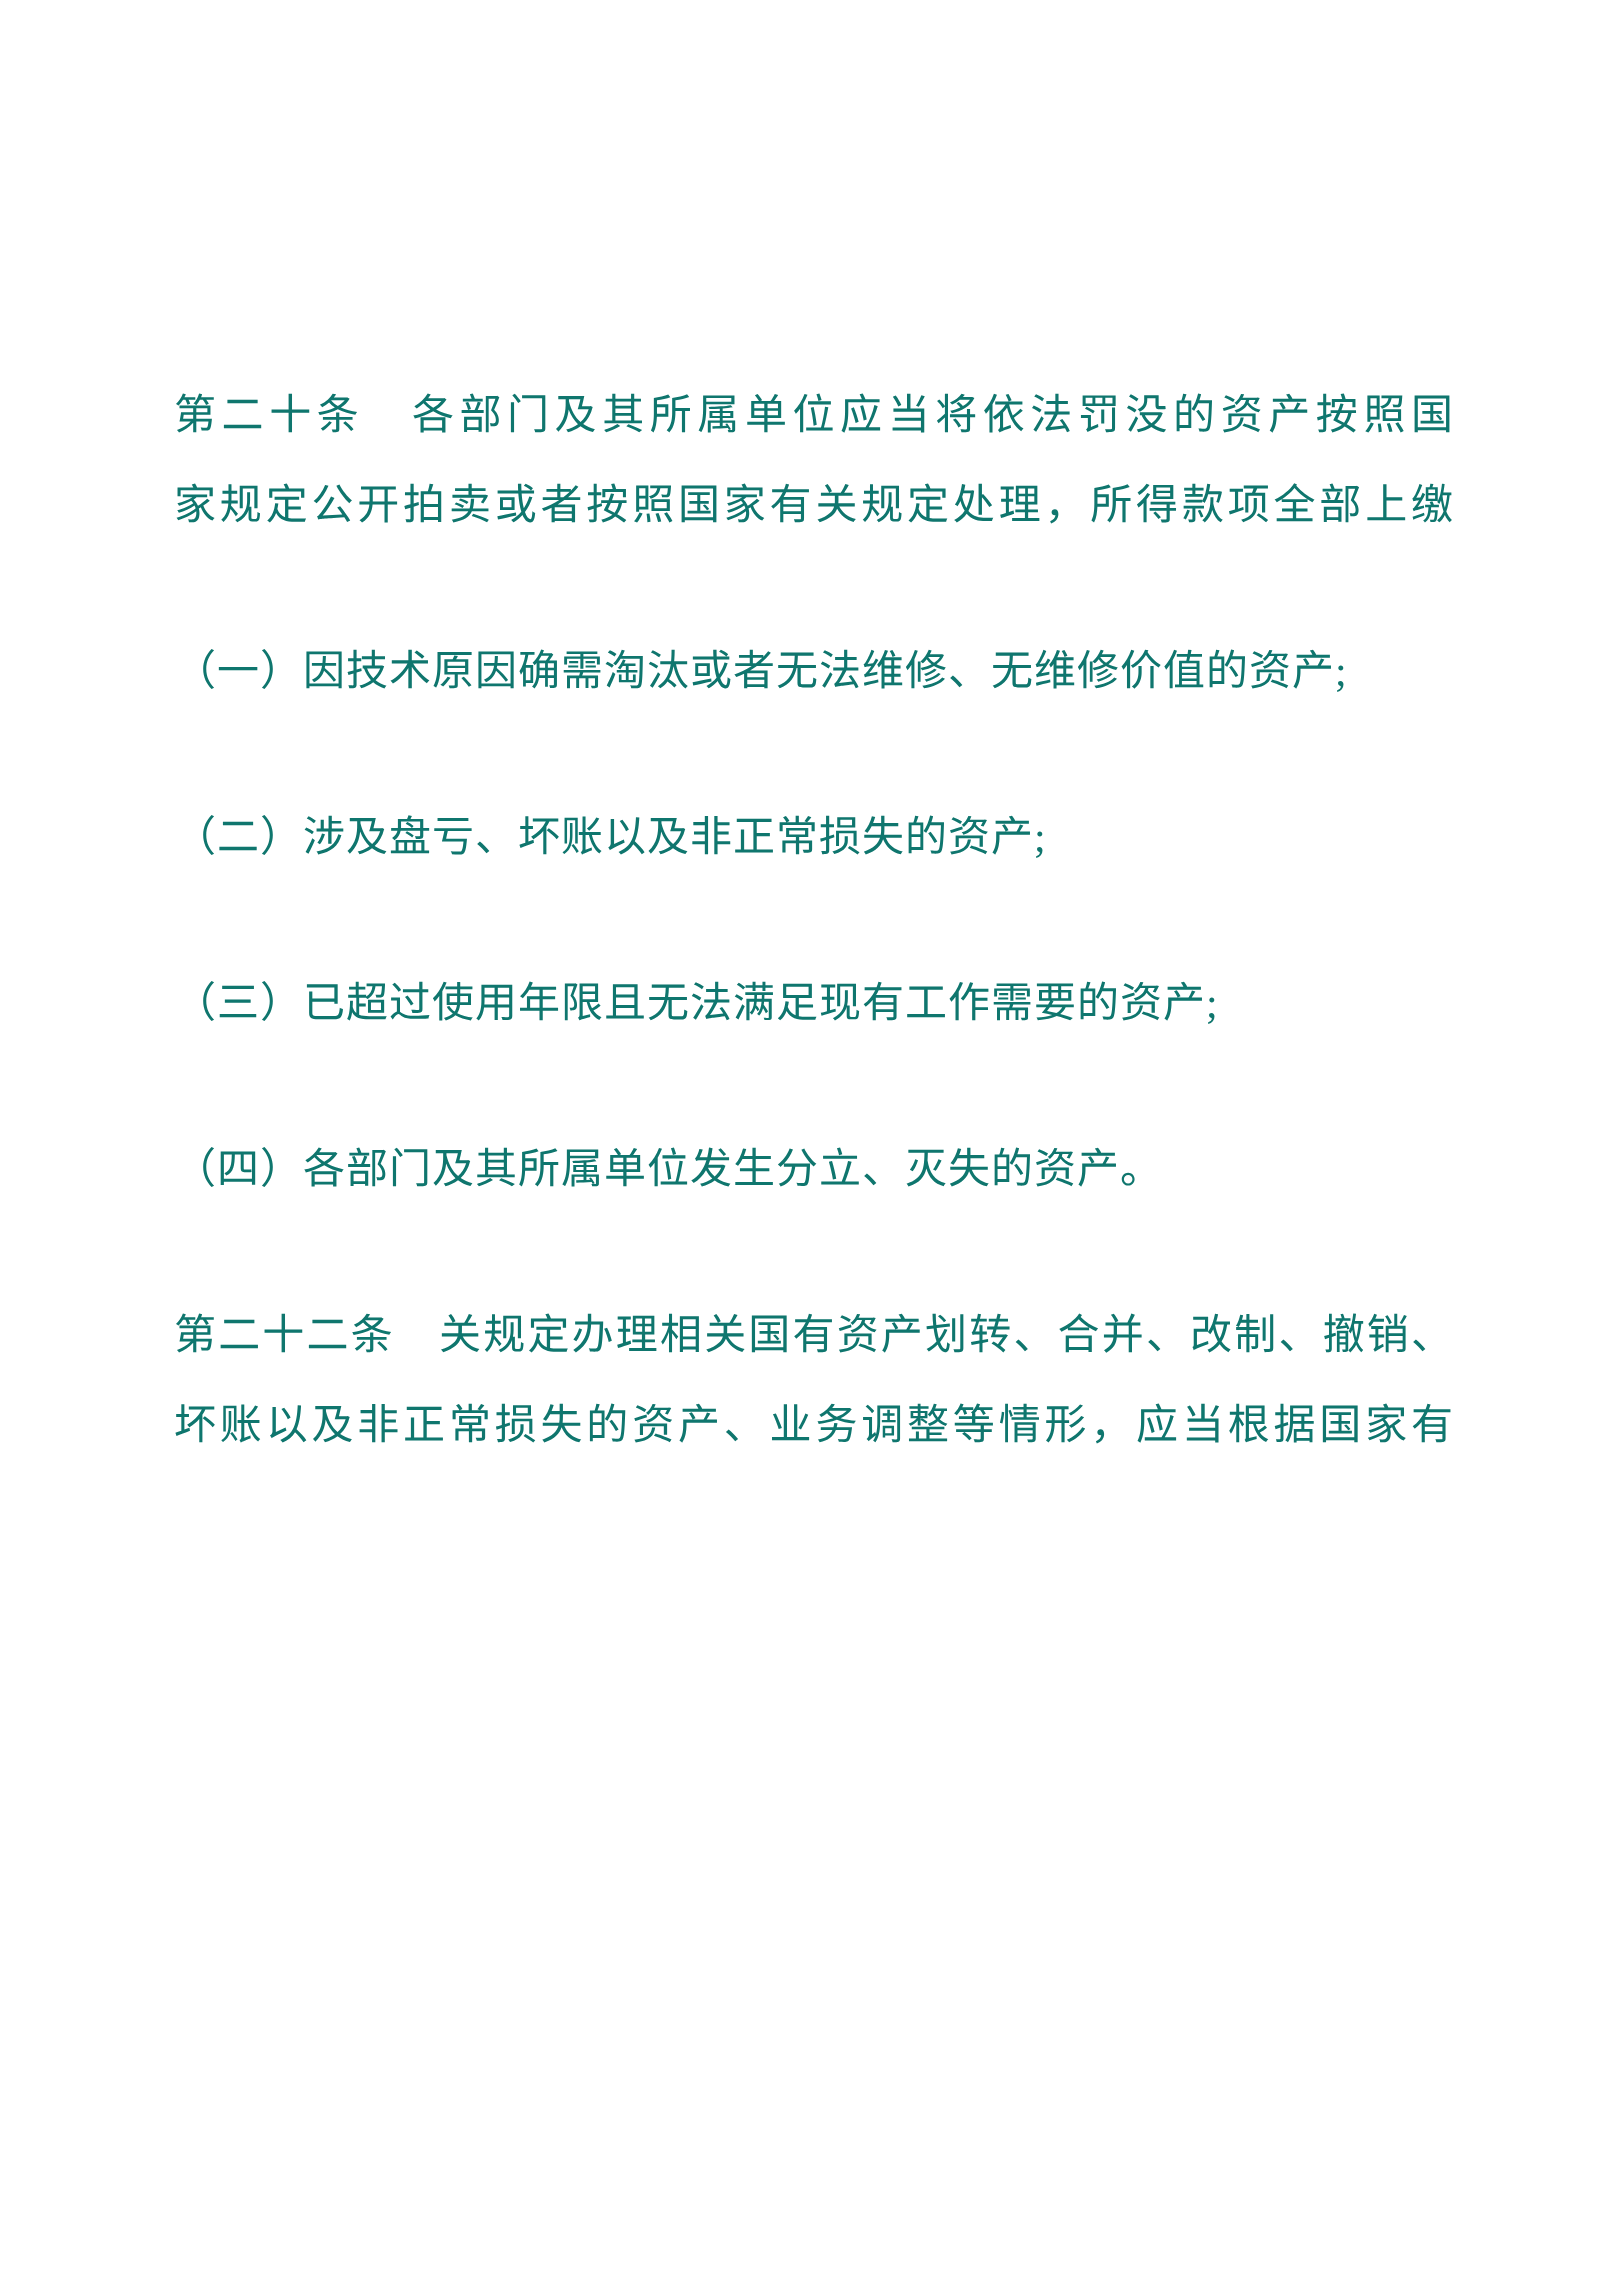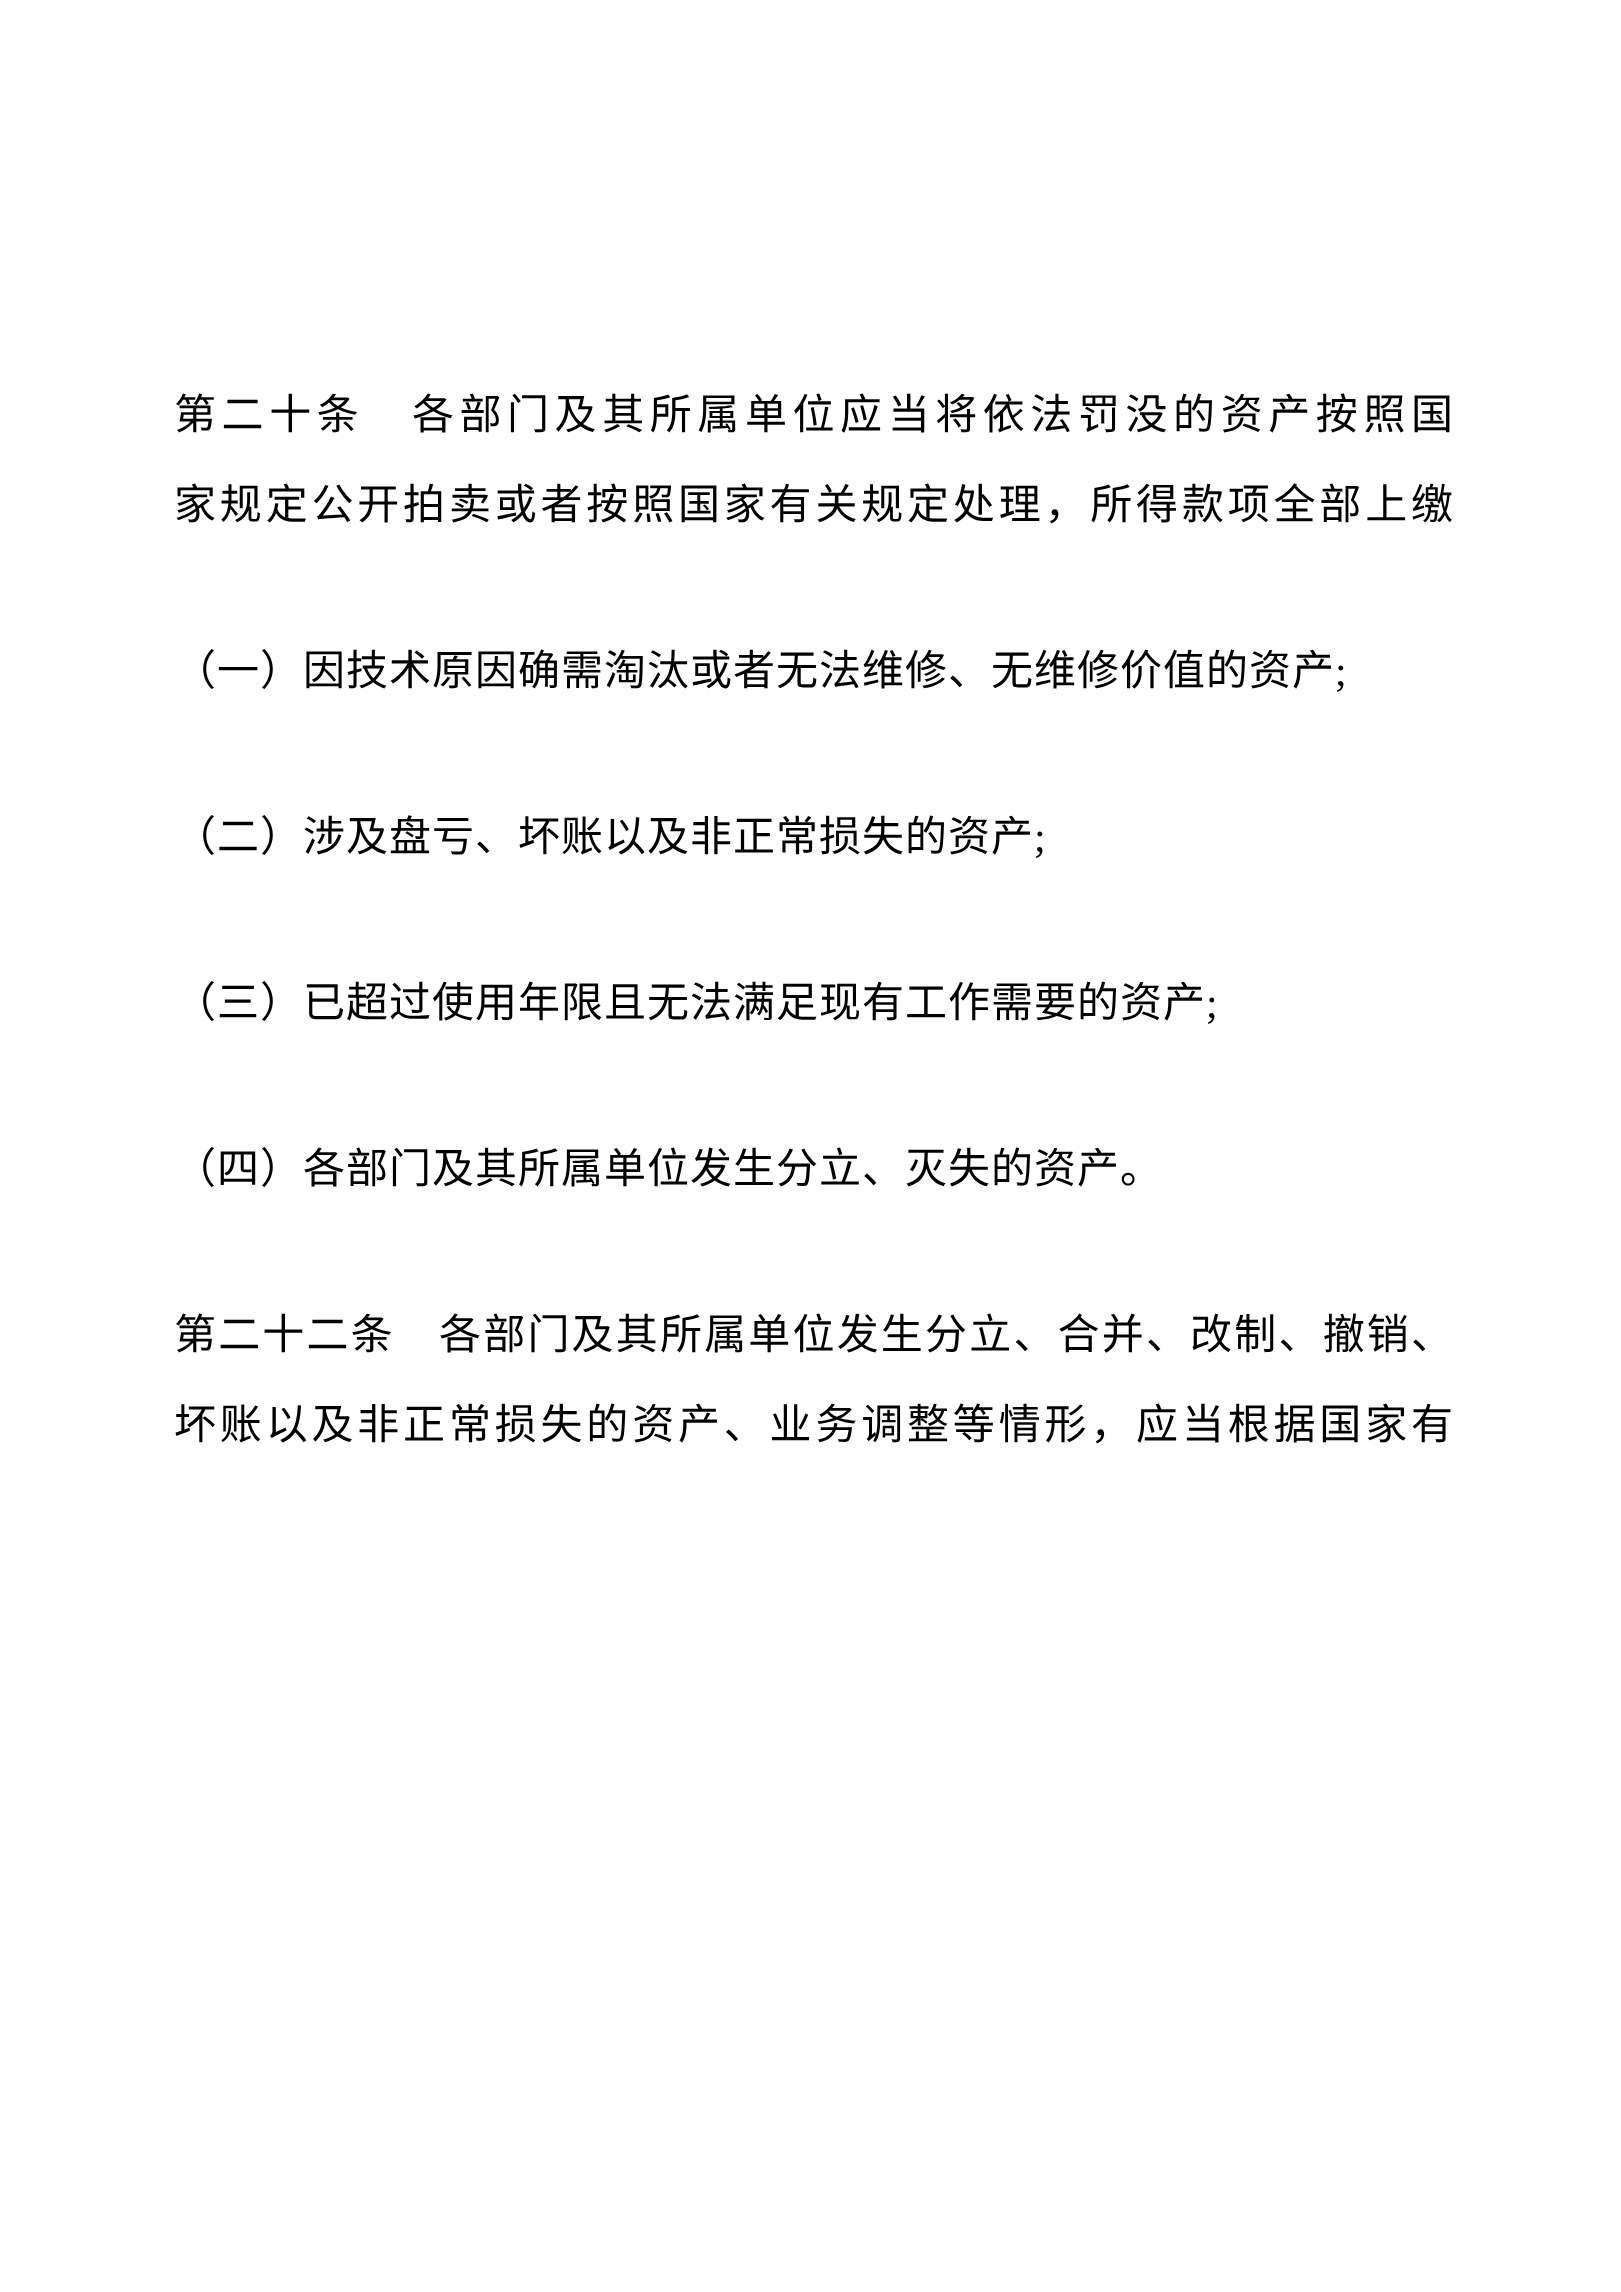--- a/index.html
+++ b/index.html
@@ -7,21 +7,21 @@
     padding: 0;
     background: #ffffff;
   }
   .page {
     position: relative;
     width: 1621px;
     height: 2293px;
     background: #ffffff;
     overflow: hidden;
     font-family: "Liberation Serif", "DejaVu Serif", serif;
-    color: #000000;
+    color: #0f766e;
   }
   .content {
     position: absolute;
     left: 174px;
     top: 370px;
     width: 1280px;
   }
   .para {
     margin: 0 0 76px 0;
   }
@@ -64,19 +64,19 @@
 
     <div class="para">
       <div class="line">（三）已超过使用年限且无法满足现有工作需要的资产;</div>
     </div>
 
     <div class="para">
       <div class="line">（四）各部门及其所属单位发生分立、灭失的资产。</div>
     </div>
 
     <div class="para">
-      <div class="line fill">第二十二条　各部门及其所属单位发生分立、合并、改制、撤销、</div>
+      <div class="line fill">第二十二条　关规定办理相关国有资产划转、合并、改制、撤销、</div>
       <div class="line fill">坏账以及非正常损失的资产、业务调整等情形，应当根据国家有</div>
     </div>
 
   </div>
 </div>
 
 
 </body></html>

